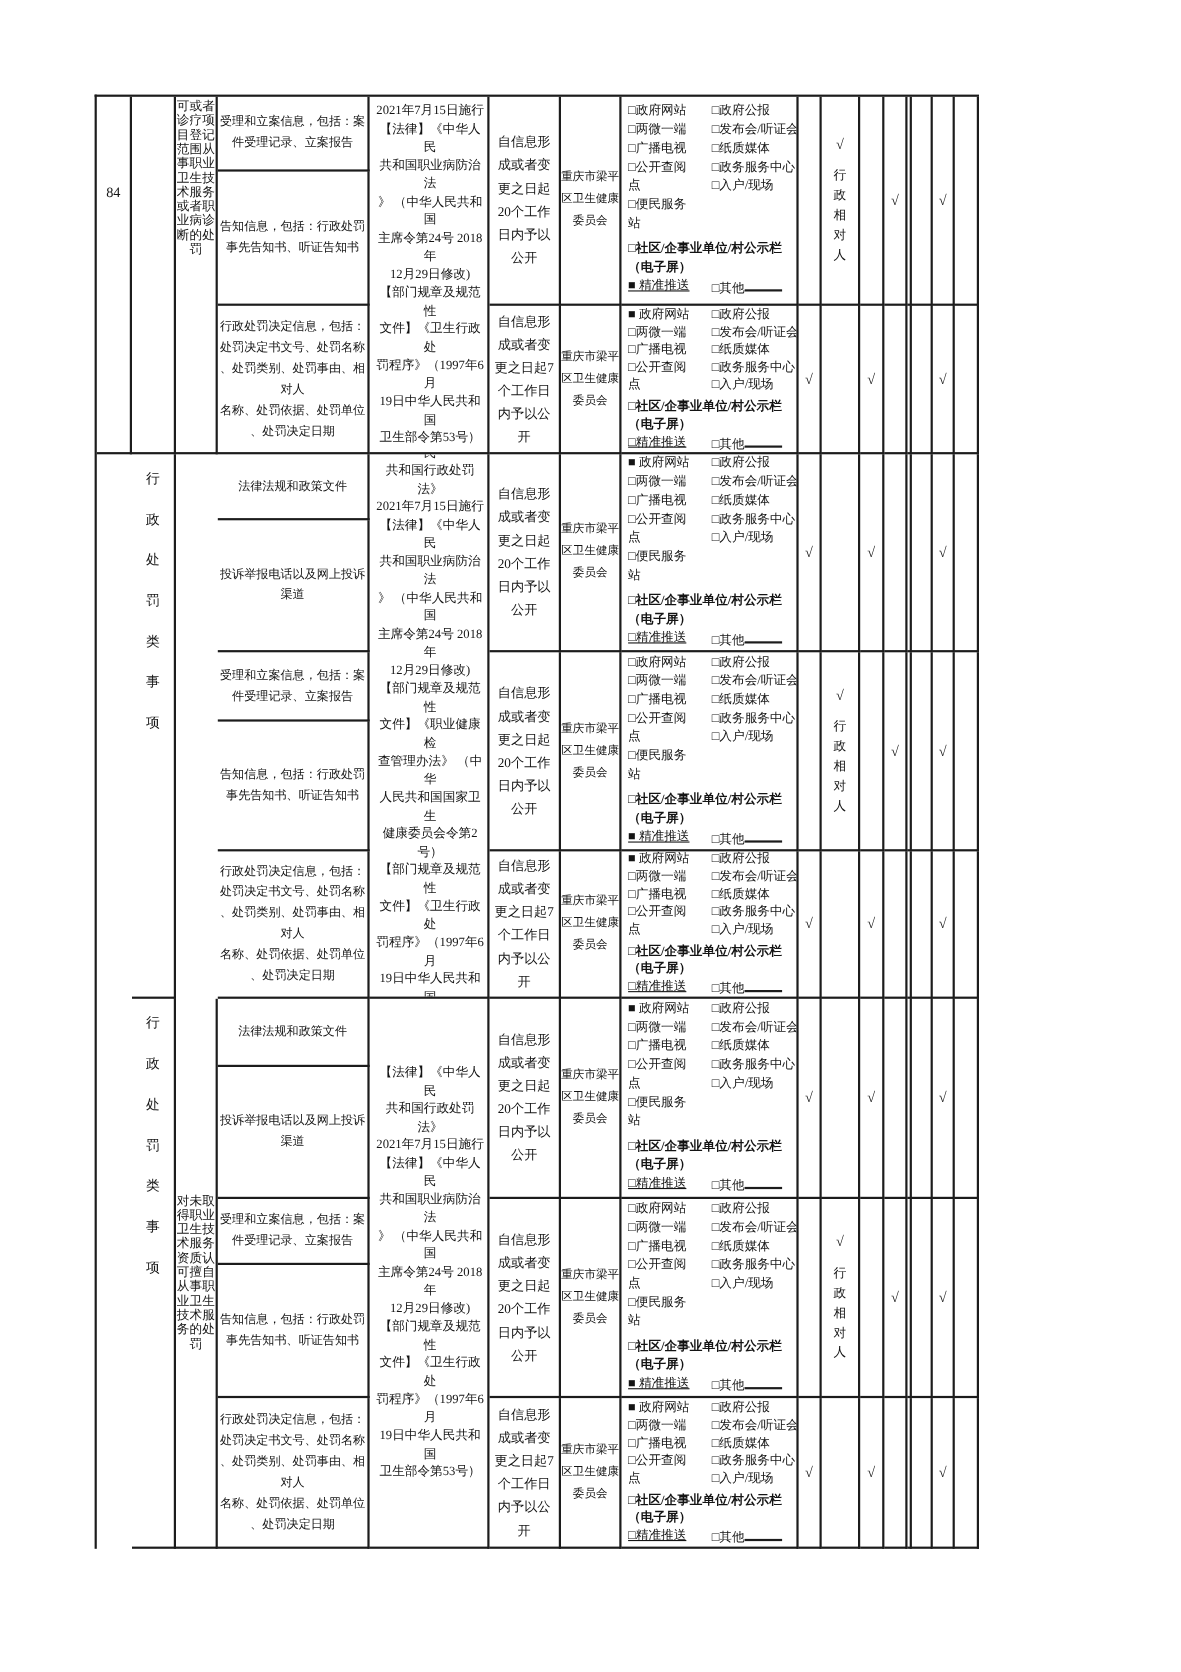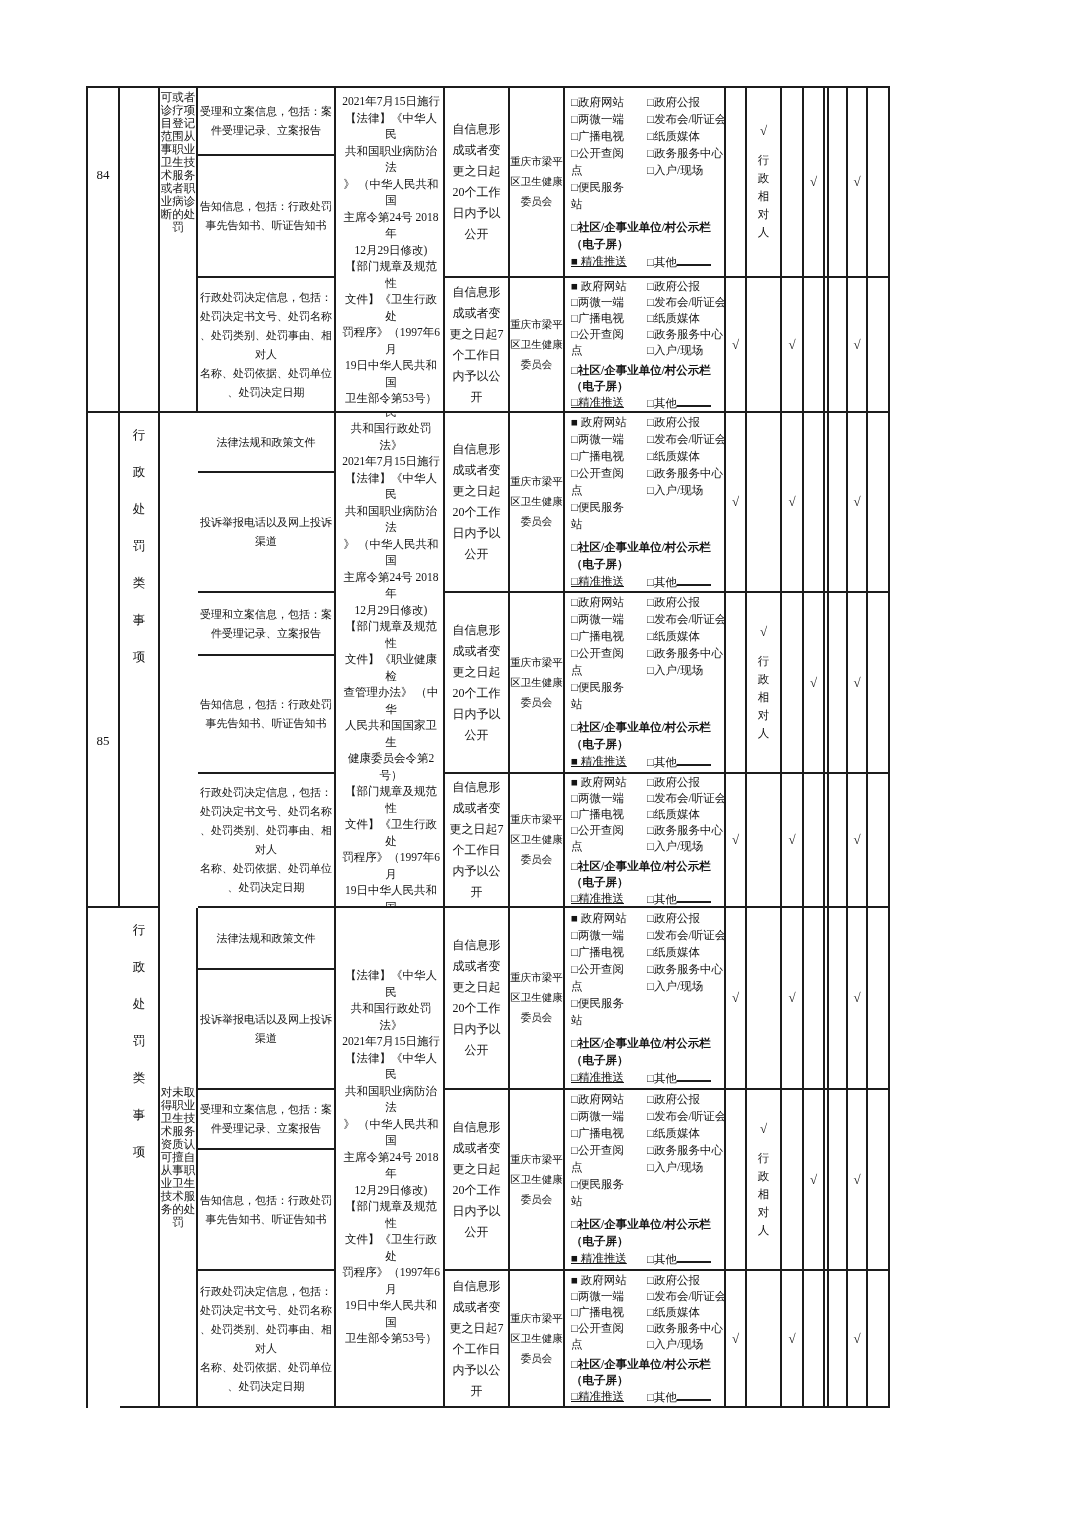--- a/index.html
+++ b/index.html
@@ -201,21 +201,20 @@
   <div class="cell" style="grid-area:3/14/4/15">
       <span class="mk"></span>
     </div>
   <div class="cell" style="grid-area:3/15/4/16">
       <span class="mk">√</span>
     </div>
   <div class="cell" style="grid-area:3/16/4/17">
       <span class="mk"></span>
     </div>
 
-  <div class="cell idc r85id" style="grid-area:4/1/9/2">85</div>
   <div class="cell catc vtop pre" style="grid-area:4/2/9/3">行
 政
 处
 罚
 类
 事
 项</div>
   <div class="cell infoc pre" style="grid-area:4/4/5/5">法律法规和政策文件</div>
   <div class="cell infoc pre" style="grid-area:5/4/6/5">投诉举报电话以及网上投诉
 渠道</div>

